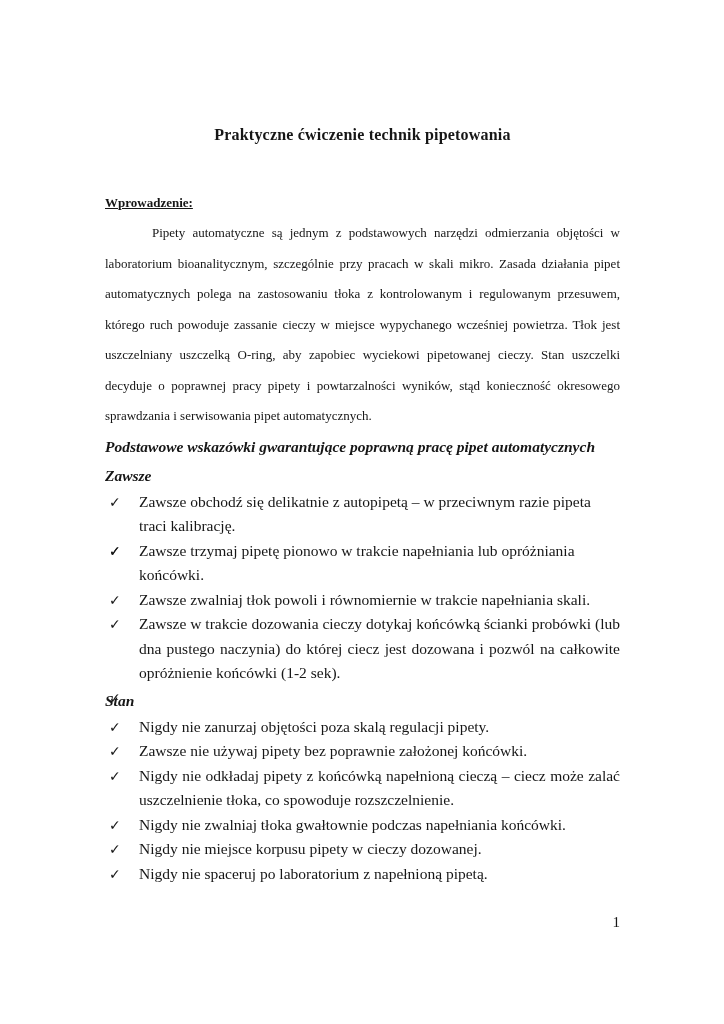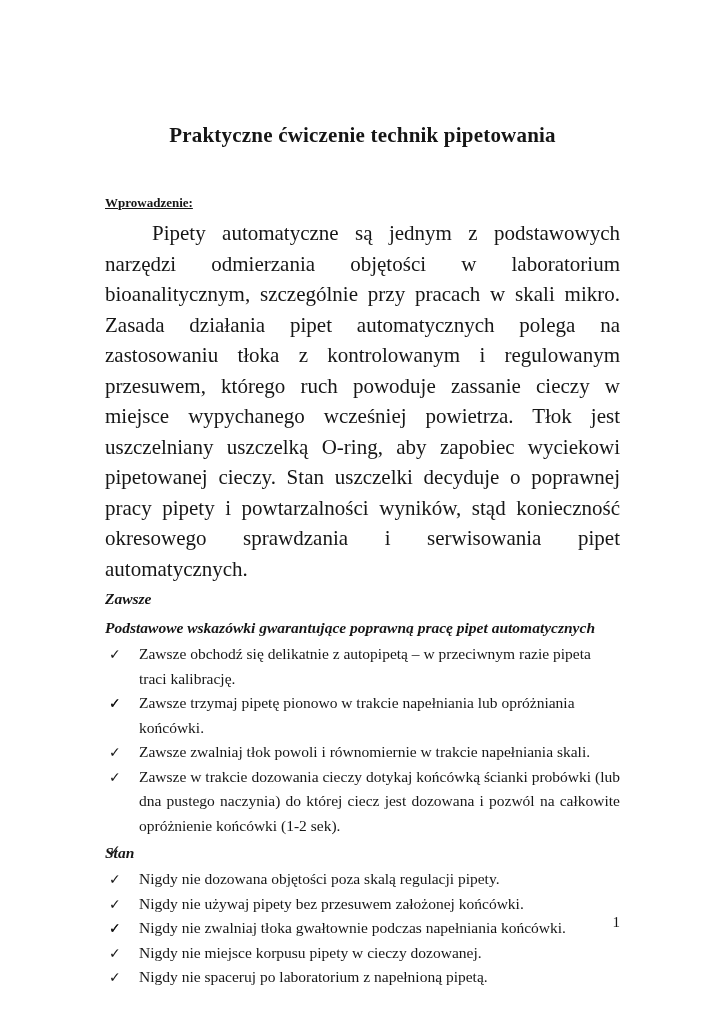--- a/index.html
+++ b/index.html
@@ -11,34 +11,34 @@
     background: #ffffff;
     font-family: "Liberation Serif", "DejaVu Serif", serif;
     color: #161616;
     box-sizing: border-box;
     padding: 122px 104px 0 105px;
     overflow: hidden;
   }
   .doc-title {
     text-align: center;
     font-weight: bold;
-    font-size: 21px;
+    font-size: 16px;
     line-height: 26px;
     margin: 0 0 40px 0;
     letter-spacing: 0.2px;
   }
   .section-heading {
     font-weight: bold;
     text-decoration: underline;
     font-size: 13px;
     line-height: 30px;
     margin: 0;
   }
   .body-paragraph {
-    font-size: 21px;
+    font-size: 13px;
     line-height: 30.5px;
     text-align: justify;
     text-indent: 47px;
     margin: 0;
   }
   .subheading-bi {
     font-weight: bold;
     font-style: italic;
     font-size: 15.5px;
     line-height: 29px;
@@ -72,23 +72,23 @@
 <body>
 
 <div class="page">
 
   <h1 class="doc-title">Praktyczne ćwiczenie technik pipetowania</h1>
 
   <h2 class="section-heading">Wprowadzenie:</h2>
 
   <p class="body-paragraph">Pipety automatyczne są jednym z podstawowych narzędzi odmierzania objętości w laboratorium bioanalitycznym, szczególnie przy pracach w skali mikro. Zasada działania pipet automatycznych polega na zastosowaniu tłoka z kontrolowanym i regulowanym przesuwem, którego ruch powoduje zassanie cieczy w miejsce wypychanego wcześniej powietrza. Tłok jest uszczelniany uszczelką O-ring, aby zapobiec wyciekowi pipetowanej cieczy. Stan uszczelki decyduje o poprawnej pracy pipety i powtarzalności wyników, stąd konieczność okresowego sprawdzania i serwisowania pipet automatycznych.</p>
 
+  <p class="subheading-bi">Podstawowe wskazówki gwarantujące poprawną pracę pipet automatycznych</p>
+
   <p class="subheading-bi">Zawsze</p>
-
-  <p class="subheading-bi">Podstawowe wskazówki gwarantujące poprawną pracę pipet automatycznych</p>
 
   <ul class="check-list">
     <li class="check-item">
       <span class="check-mark">✓</span>
       <span>Zawsze obchodź się delikatnie z autopipetą – w przeciwnym razie pipeta traci kalibrację.</span>
     </li>
     <li class="check-item">
       <span class="check-mark">✓</span>
     </li>
     <li class="check-item">
@@ -106,28 +106,29 @@
     <li class="check-item">
       <span class="check-mark">✓</span>
     </li>
   </ul>
 
   <p class="subheading-bi">Stan</p>
 
   <ul class="check-list">
     <li class="check-item">
       <span class="check-mark">✓</span>
-      <span>Nigdy nie dozowana objętości poza skalą regulacji pipety.</span>
+      <span>Nigdy nie zanurzaj objętości poza skalą regulacji pipety.</span>
     </li>
     <li class="check-item">
       <span class="check-mark">✓</span>
-      <span>Nigdy nie używaj pipety bez przesuwem założonej końcówki.</span>
+      <span>Zawsze nie używaj pipety bez poprawnie założonej końcówki.</span>
     </li>
     <li class="check-item justify">
       <span class="check-mark">✓</span>
+      <span>Nigdy nie odkładaj pipety z końcówką napełnioną cieczą – ciecz może zalać uszczelnienie tłoka, co spowoduje rozszczelnienie.</span>
     </li>
     <li class="check-item">
       <span class="check-mark">✓</span>
       <span>Nigdy nie zwalniaj tłoka gwałtownie podczas napełniania końcówki.</span>
     </li>
     <li class="check-item">
       <span class="check-mark">✓</span>
       <span>Nigdy nie miejsce korpusu pipety w cieczy dozowanej.</span>
     </li>
     <li class="check-item">

